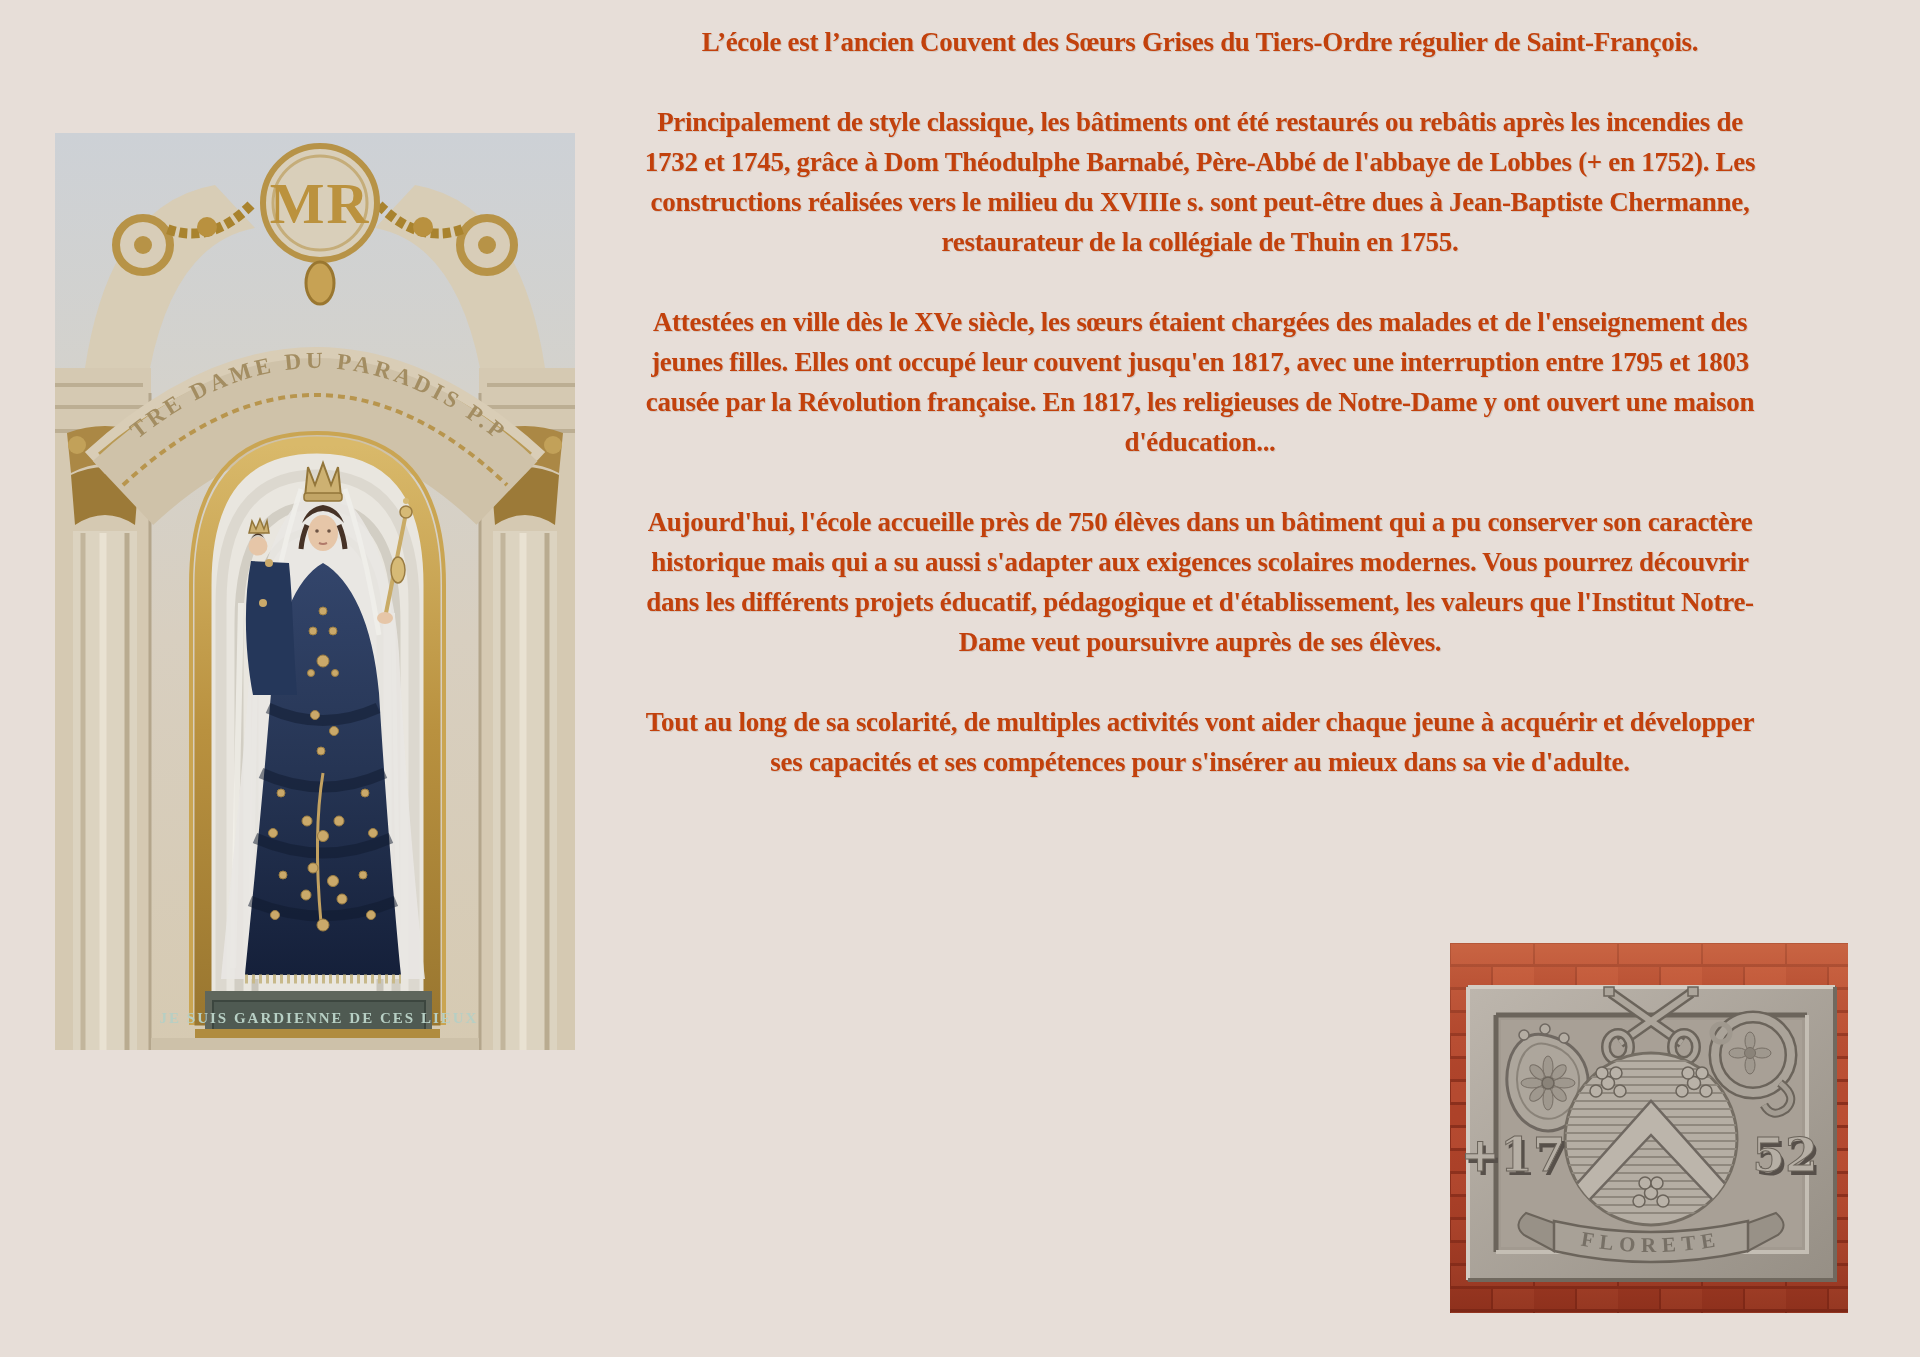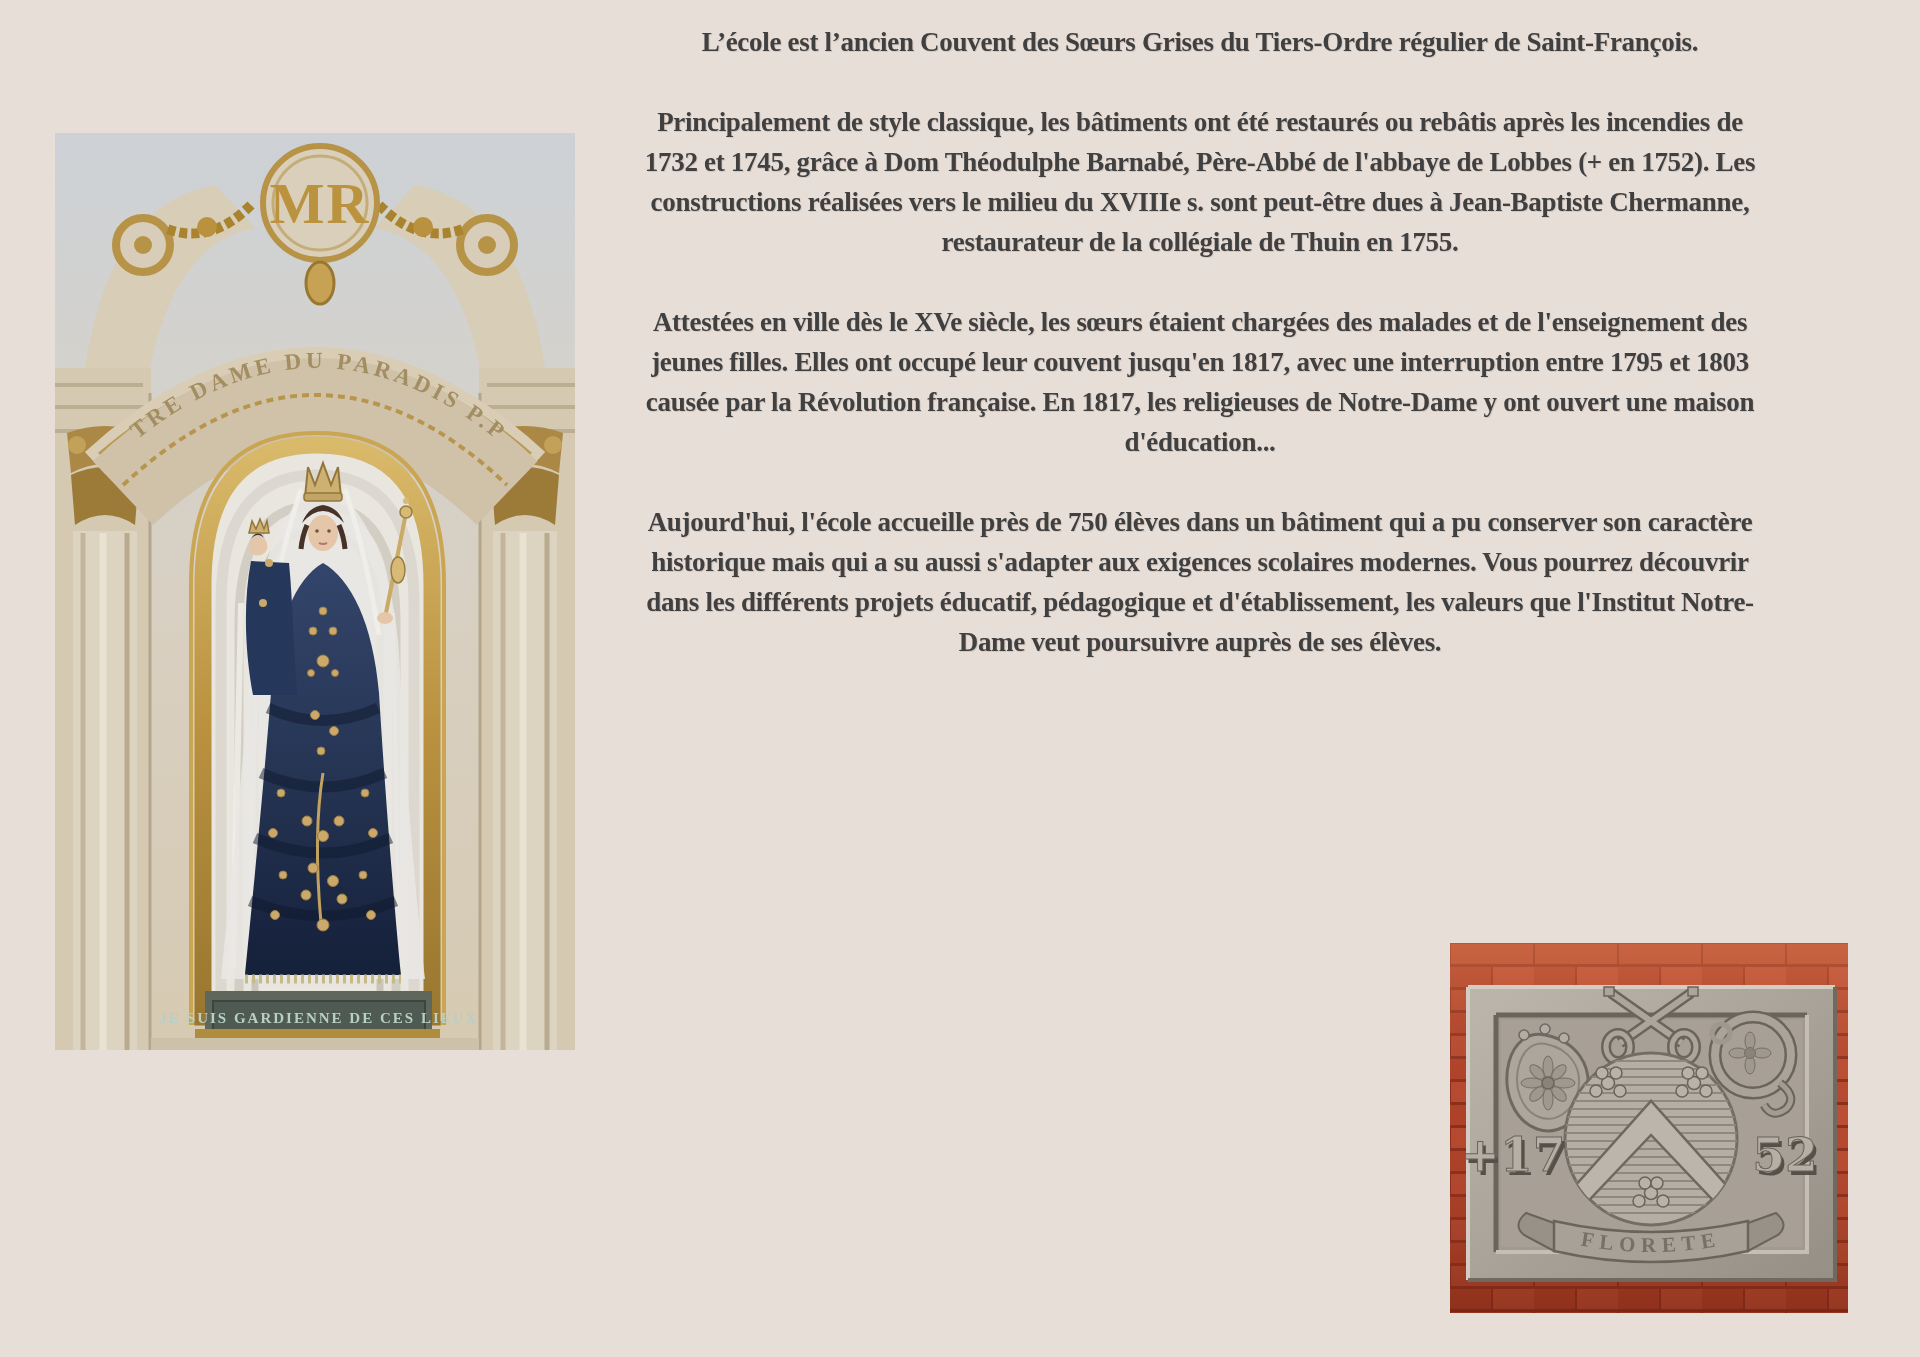--- a/index.html
+++ b/index.html
@@ -5,21 +5,21 @@
 <style>
   * { margin:0; padding:0; box-sizing:border-box; }
   html,body { width:1920px; height:1357px; }
   body {
     position:relative; overflow:hidden;
     background:#e7ded8;
     font-family:"Liberation Serif","DejaVu Serif",serif;
   }
   .text-col {
     position:absolute; left:480px; top:22px; width:1440px;
-    text-align:center; color:#404040; font-weight:700;
+    text-align:center; color:#c2410c; font-weight:700;
     font-size:27px; line-height:40px; letter-spacing:-0.3px;
   }
   .text-col p {
     white-space:pre; margin:0 0 40px 0;
     text-shadow:1px 1px 0 rgba(120,95,80,0.18);
   }
   .photo { position:absolute; display:block; }
   .photo-statue { left:55px; top:133px; width:520px; height:917px; }
   .photo-crest  { left:1450px; top:943px; width:426px; height:370px; }
   svg { display:block; }
@@ -39,20 +39,22 @@
 constructions réalisées vers le milieu du XVIIIe s. sont peut-être dues à Jean-Baptiste Chermanne,
 restaurateur de la collégiale de Thuin en 1755.</p>
   <p>Attestées en ville dès le XVe siècle, les sœurs étaient chargées des malades et de l'enseignement des
 jeunes filles. Elles ont occupé leur couvent jusqu'en 1817, avec une interruption entre 1795 et 1803
 causée par la Révolution française. En 1817, les religieuses de Notre-Dame y ont ouvert une maison
 d'éducation...</p>
   <p>Aujourd'hui, l'école accueille près de 750 élèves dans un bâtiment qui a pu conserver son caractère
 historique mais qui a su aussi s'adapter aux exigences scolaires modernes. Vous pourrez découvrir
 dans les différents projets éducatif, pédagogique et d'établissement, les valeurs que l'Institut Notre-
 Dame veut poursuivre auprès de ses élèves.</p>
+  <p>Tout au long de sa scolarité, de multiples activités vont aider chaque jeune à acquérir et développer
+ses capacités et ses compétences pour s'insérer au mieux dans sa vie d'adulte.</p>
 </div>
 
 <div class="photo photo-statue">
 <svg width="520" height="917" viewBox="0 0 520 917">
   <defs>
     <linearGradient id="wallG" x1="0" y1="0" x2="0" y2="1">
       <stop offset="0" stop-color="#cdd1d6"></stop>
           <stop offset="0.28" stop-color="#d4d2cc"></stop>
       <stop offset="0.55" stop-color="#d8cfc0"></stop>
           <stop offset="1" stop-color="#d6cab2"></stop>

